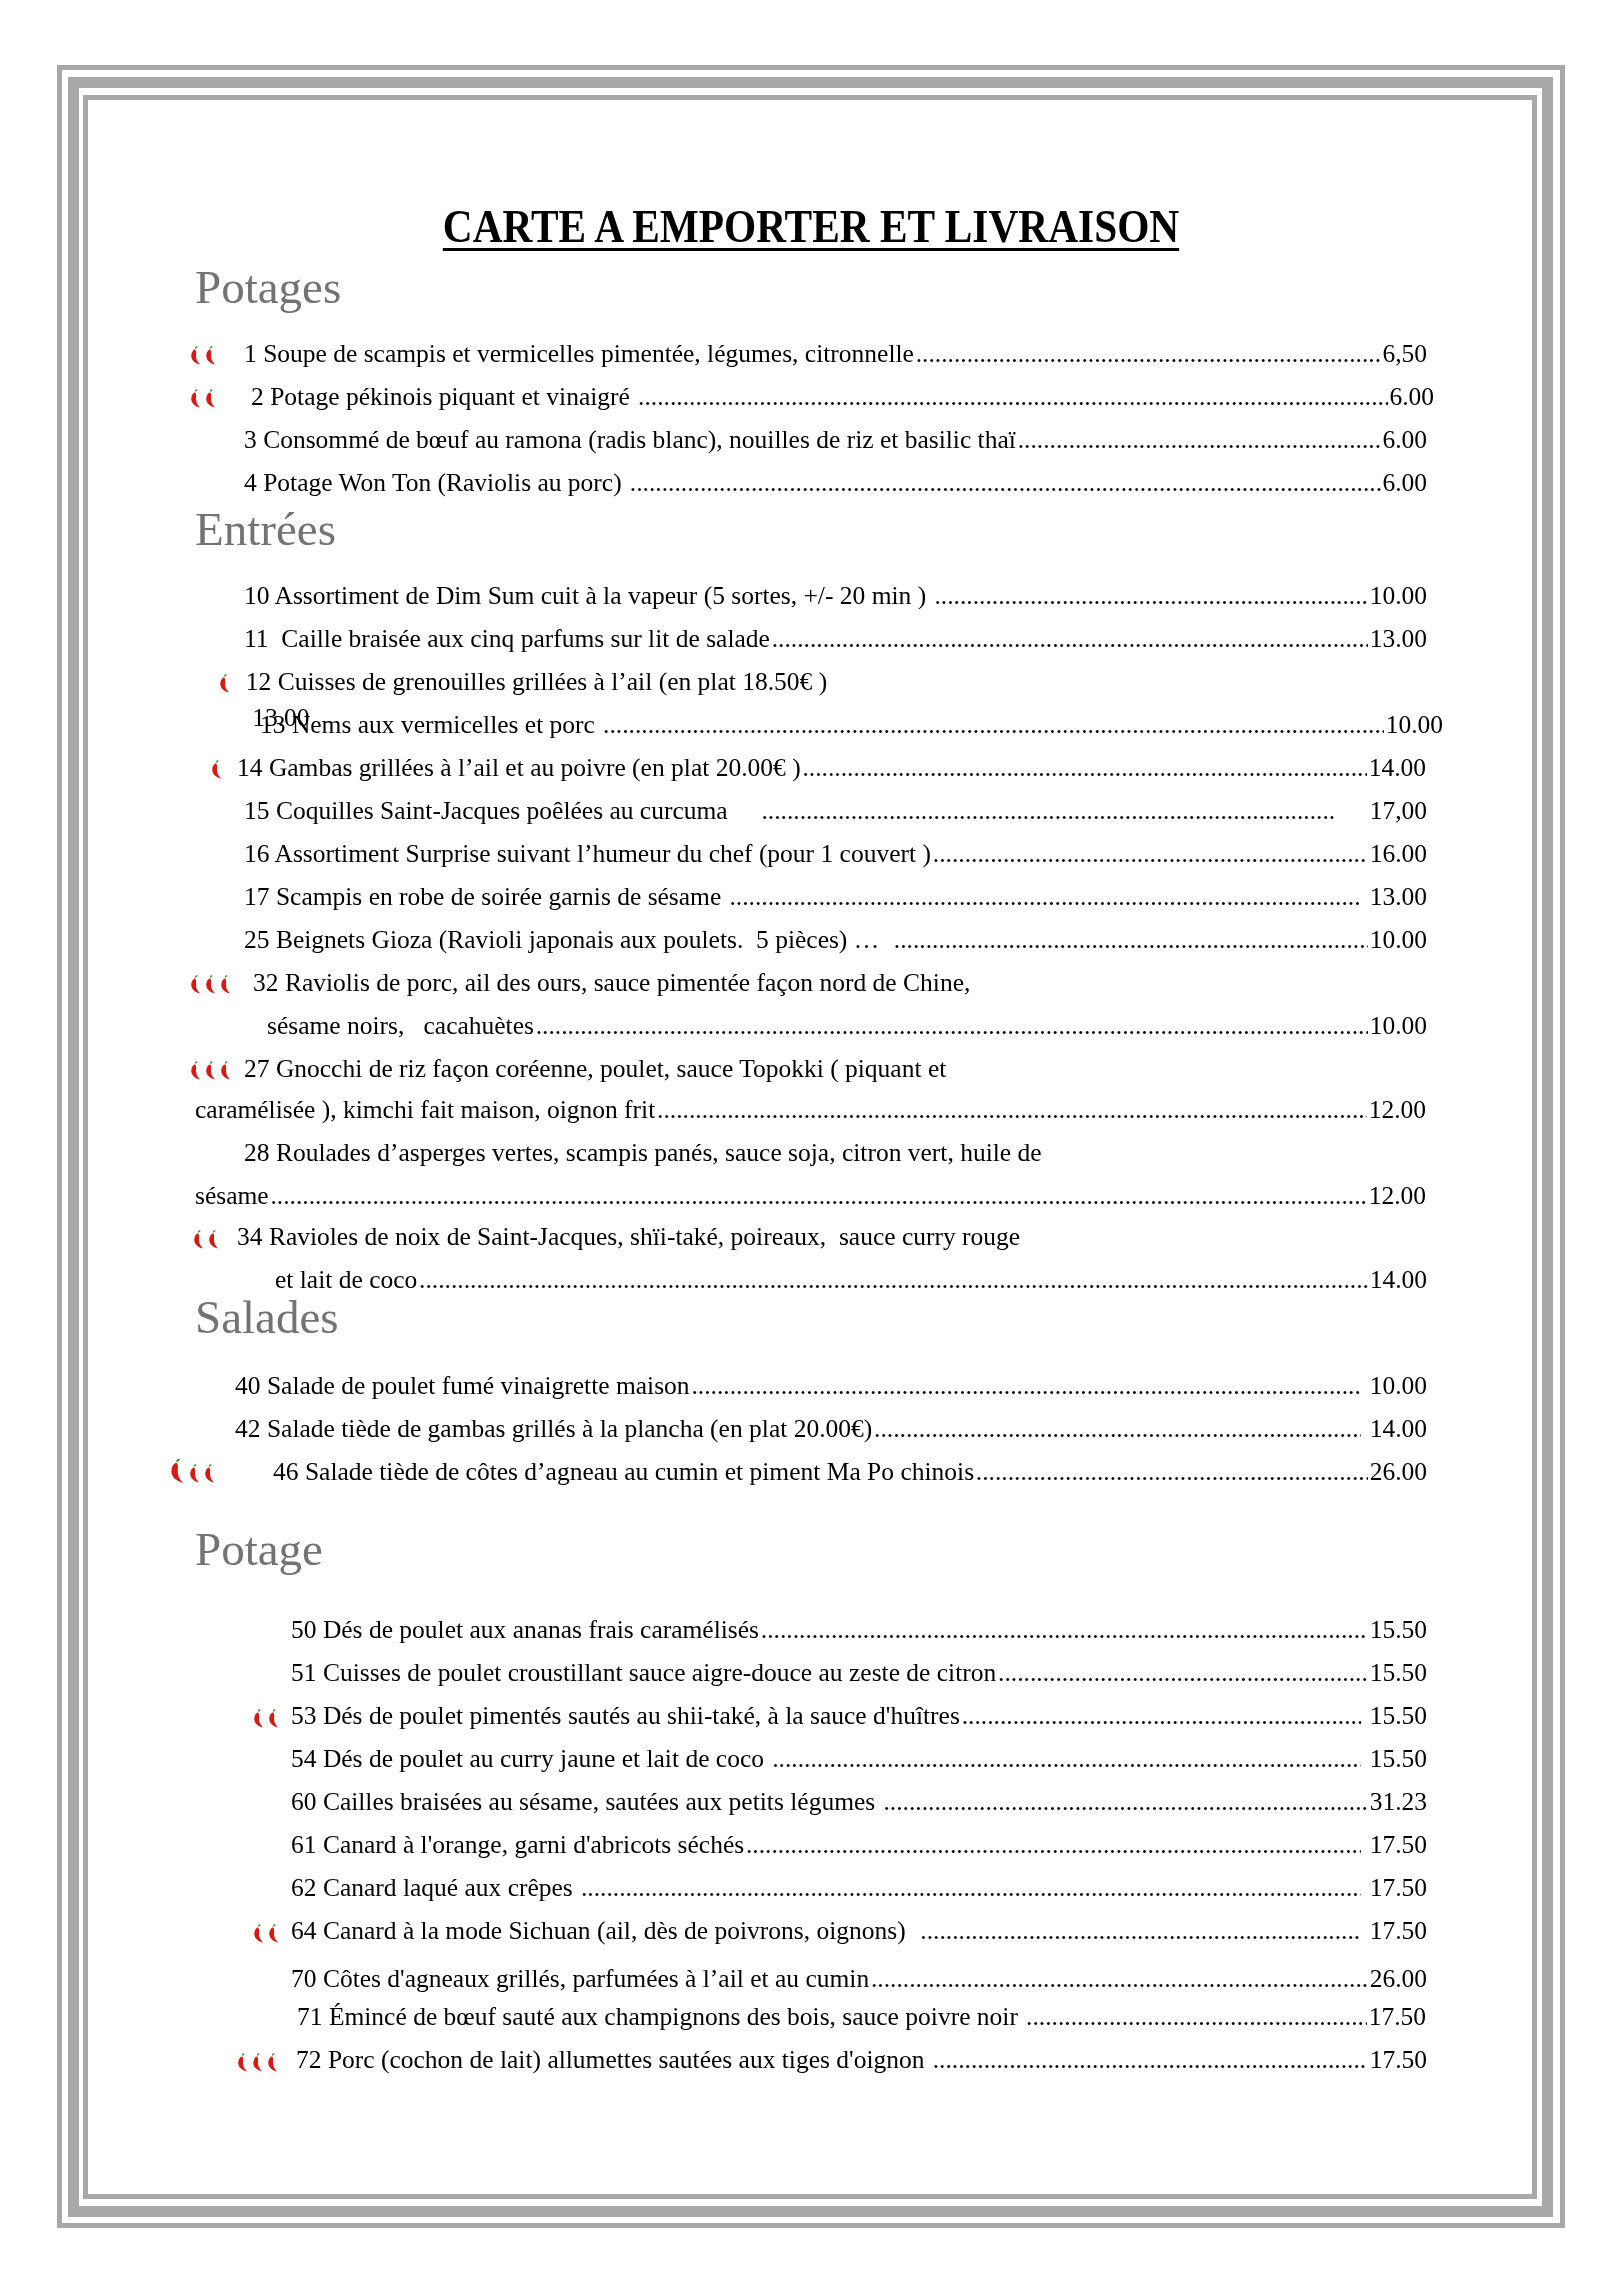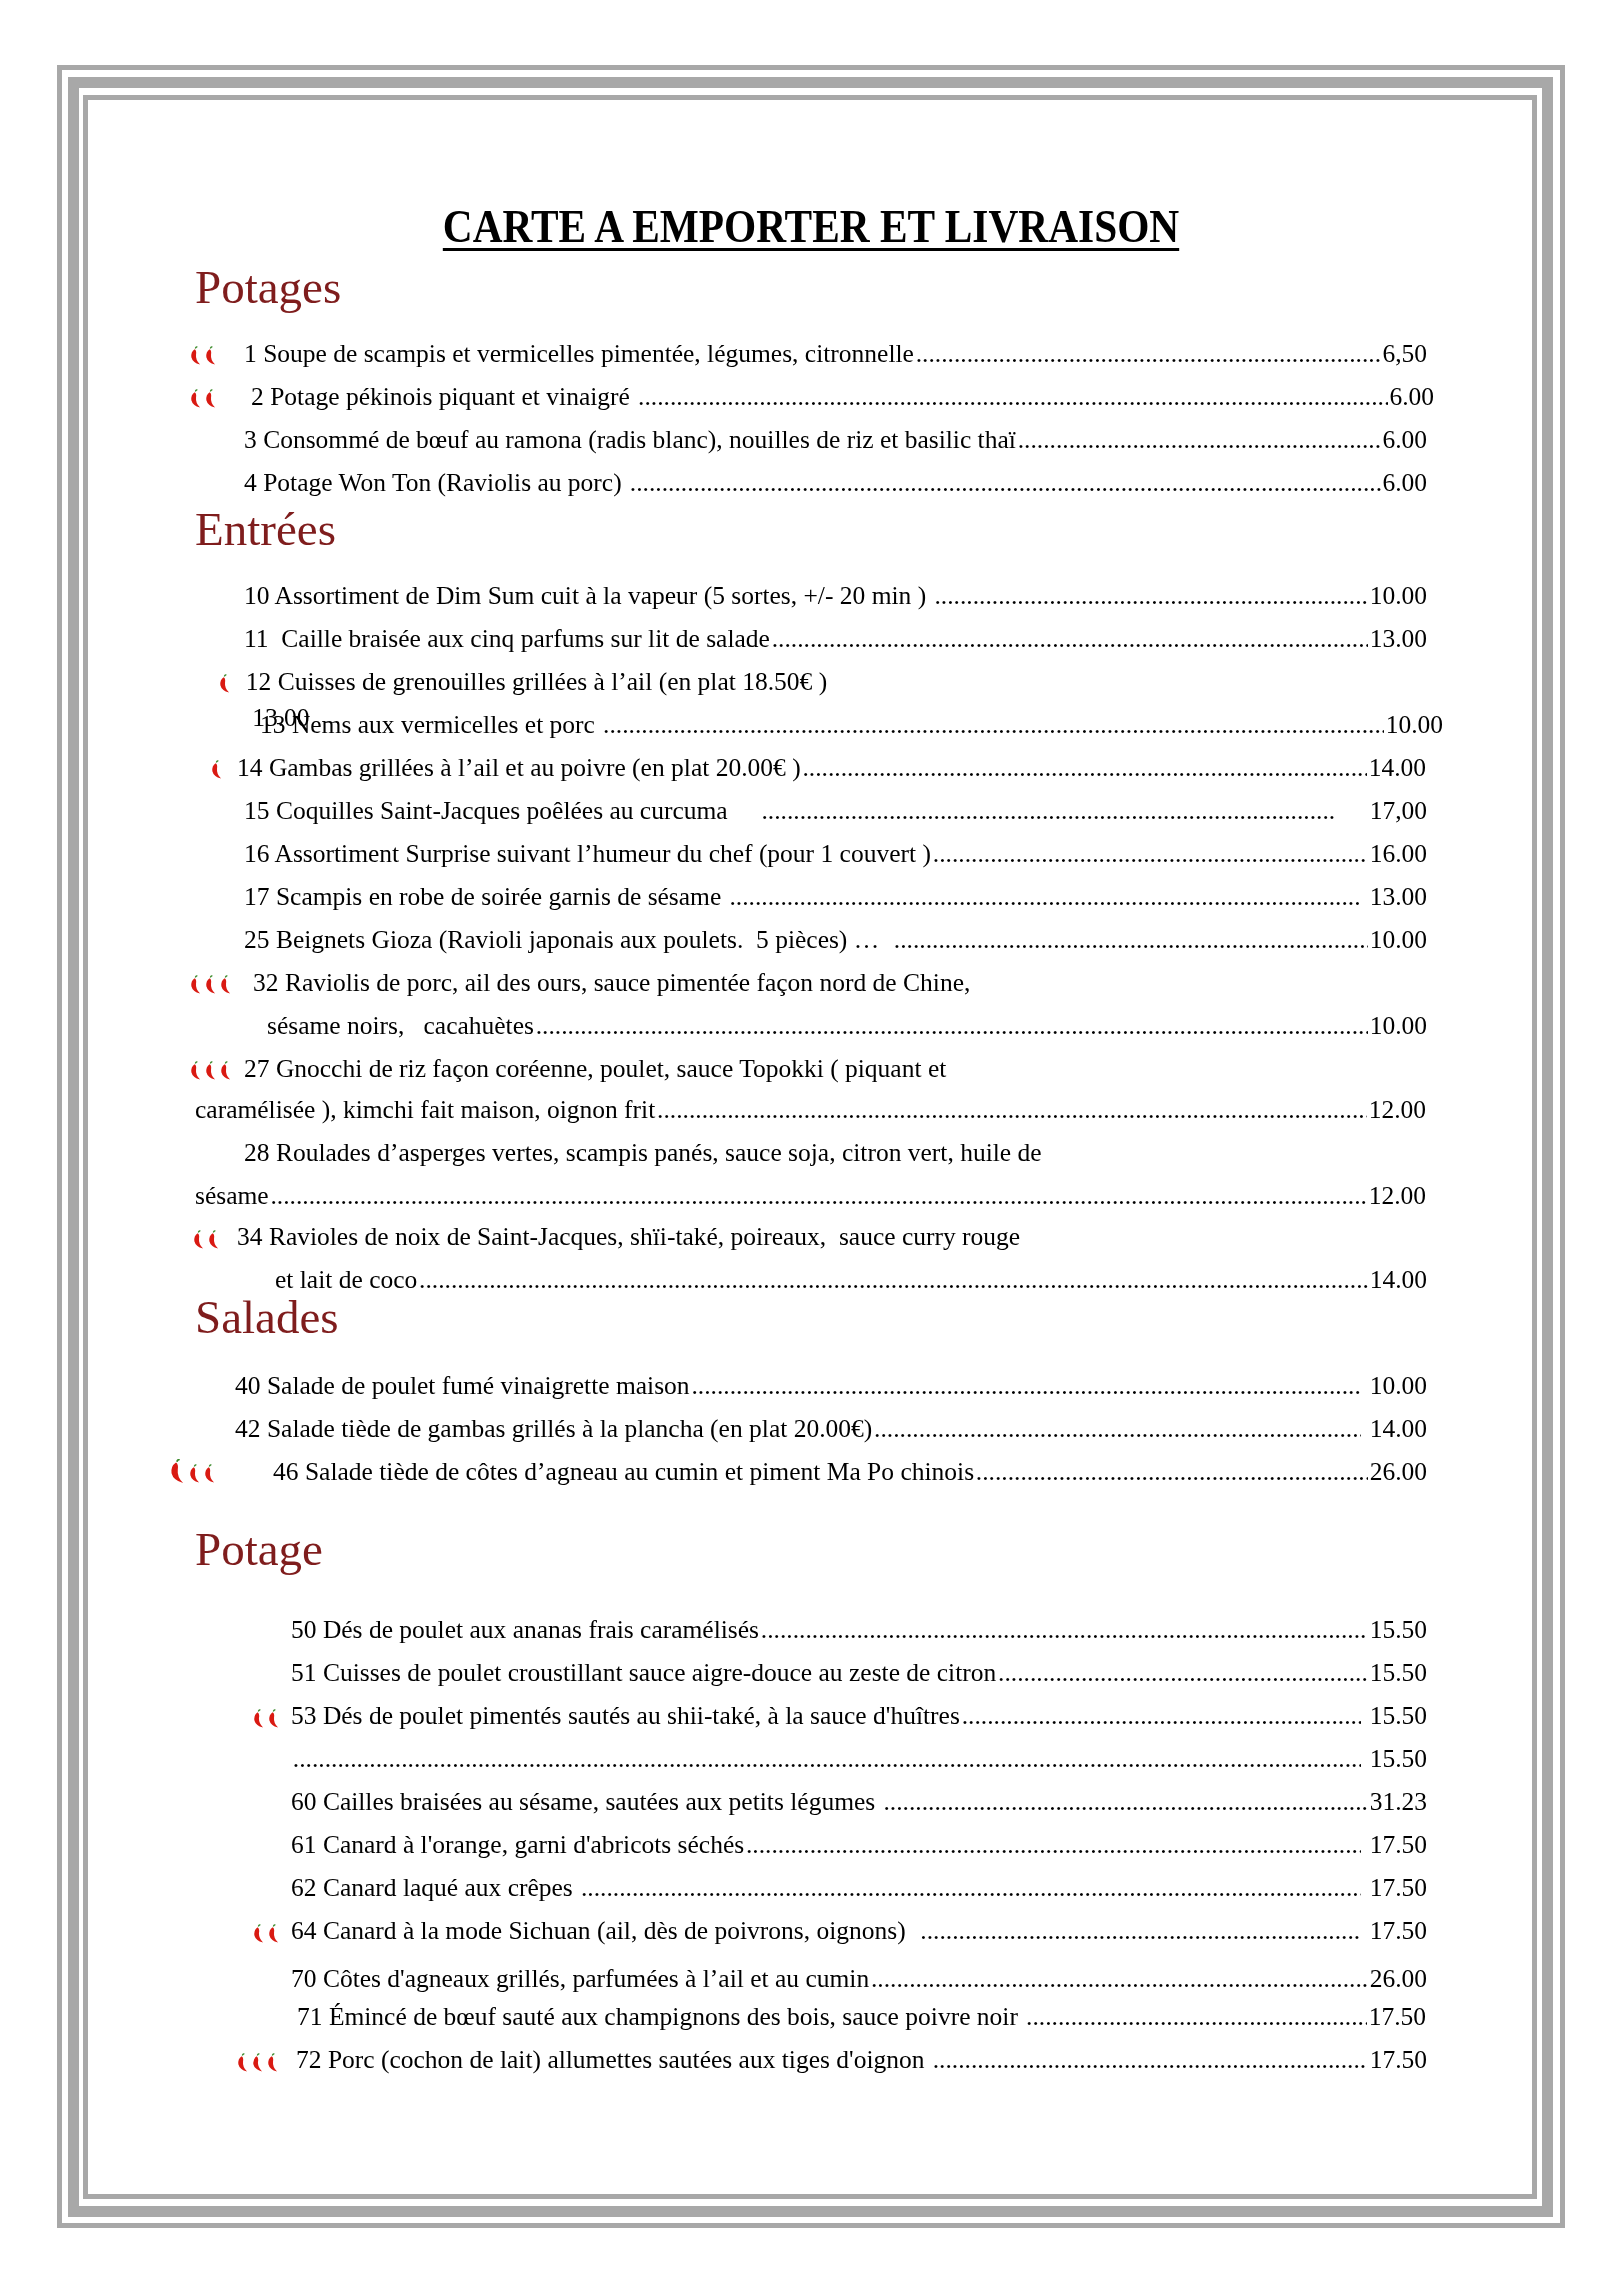--- a/index.html
+++ b/index.html
@@ -2,21 +2,21 @@
 <html style="font-size:14.3px"><head>
   <meta charset="utf-8">
   <style>
     html, body { margin:0; padding:0; background:#ffffff; }
     body { width:1622px; height:2293px; position:relative; overflow:hidden; font-family:"Liberation Serif","DejaVu Serif",serif; color:#000; }
     .frame { position:absolute; box-sizing:border-box; }
     .f1 { left:57px; top:65px; width:1508px; height:2163px; border:5.4px solid #a8a8a8; }
     .f2 { left:68px; top:77px; width:1485px; height:2140px; border:11.6px solid #a8a8a8; }
     .f3 { left:83px; top:95px; width:1454px; height:2104px; border:5.4px solid #a8a8a8; }
     .title { position:absolute; left:0; width:1622px; top:199px; text-align:center; font-weight:bold; font-size:47px; text-decoration:underline; text-decoration-thickness:2.7px; text-underline-offset:6.3px; letter-spacing:0px; transform:scaleX(0.88); transform-origin:center; }
-    .section { position:absolute; color:#7f1d1d; font-size:47px; left:195px; }
+    .section { position:absolute; color:#737373; font-size:47px; left:195px; }
     .row { position:absolute; font-size:25.5px; white-space:nowrap; display:flex; align-items:baseline; height:36px; line-height:36px; }
     .row .txt { white-space:pre; }
     .row .dots { flex:1; overflow:hidden; white-space:nowrap; letter-spacing:0px; margin:0 1.8px; }
     .row .dots::before { content:"......................................................................................................................................................................................................................................................................................................."; }
     .row .price { white-space:pre; }
     .chili { position:absolute; display:flex; align-items:flex-end; height:36px; gap:1.8px; }
     .chili svg { display:block; }
   </style>
 </head>
 <body>
@@ -248,20 +248,21 @@
       <svg width="13.4" height="19.7" viewBox="0 0 20 28">
     <path d="M11 3 Q12 0 14 1" stroke="#3a8a2a" stroke-width="2" fill="none"></path>
     <path d="M10 4 Q4 8 5 16 Q7 24 18 27 Q11 20 12 12 Q13 6 10 4 Z" fill="#d91a12"></path>
   </svg>
       <svg width="13.4" height="19.7" viewBox="0 0 20 28">
     <path d="M11 3 Q12 0 14 1" stroke="#3a8a2a" stroke-width="2" fill="none"></path>
     <path d="M10 4 Q4 8 5 16 Q7 24 18 27 Q11 20 12 12 Q13 6 10 4 Z" fill="#d91a12"></path>
   </svg>
     </div>
     <div class="row" style="left: 291px; top: 1741px; width: 1136px;">
+      <span class="txt">54 Dés de poulet au curry jaune et lait de coco </span>
       <span class="dots"></span>
       <span class="price"> 15.50</span>
     </div>
     <div class="row" style="left: 291px; top: 1784px; width: 1136px;">
       <span class="txt">60 Cailles braisées au sésame, sautées aux petits légumes </span>
       <span class="dots"></span>
       <span class="price">31.23</span>
     </div>
     <div class="row" style="left: 291px; top: 1827px; width: 1136px;">
       <span class="txt">61 Canard à l'orange, garni d'abricots séchés</span>

